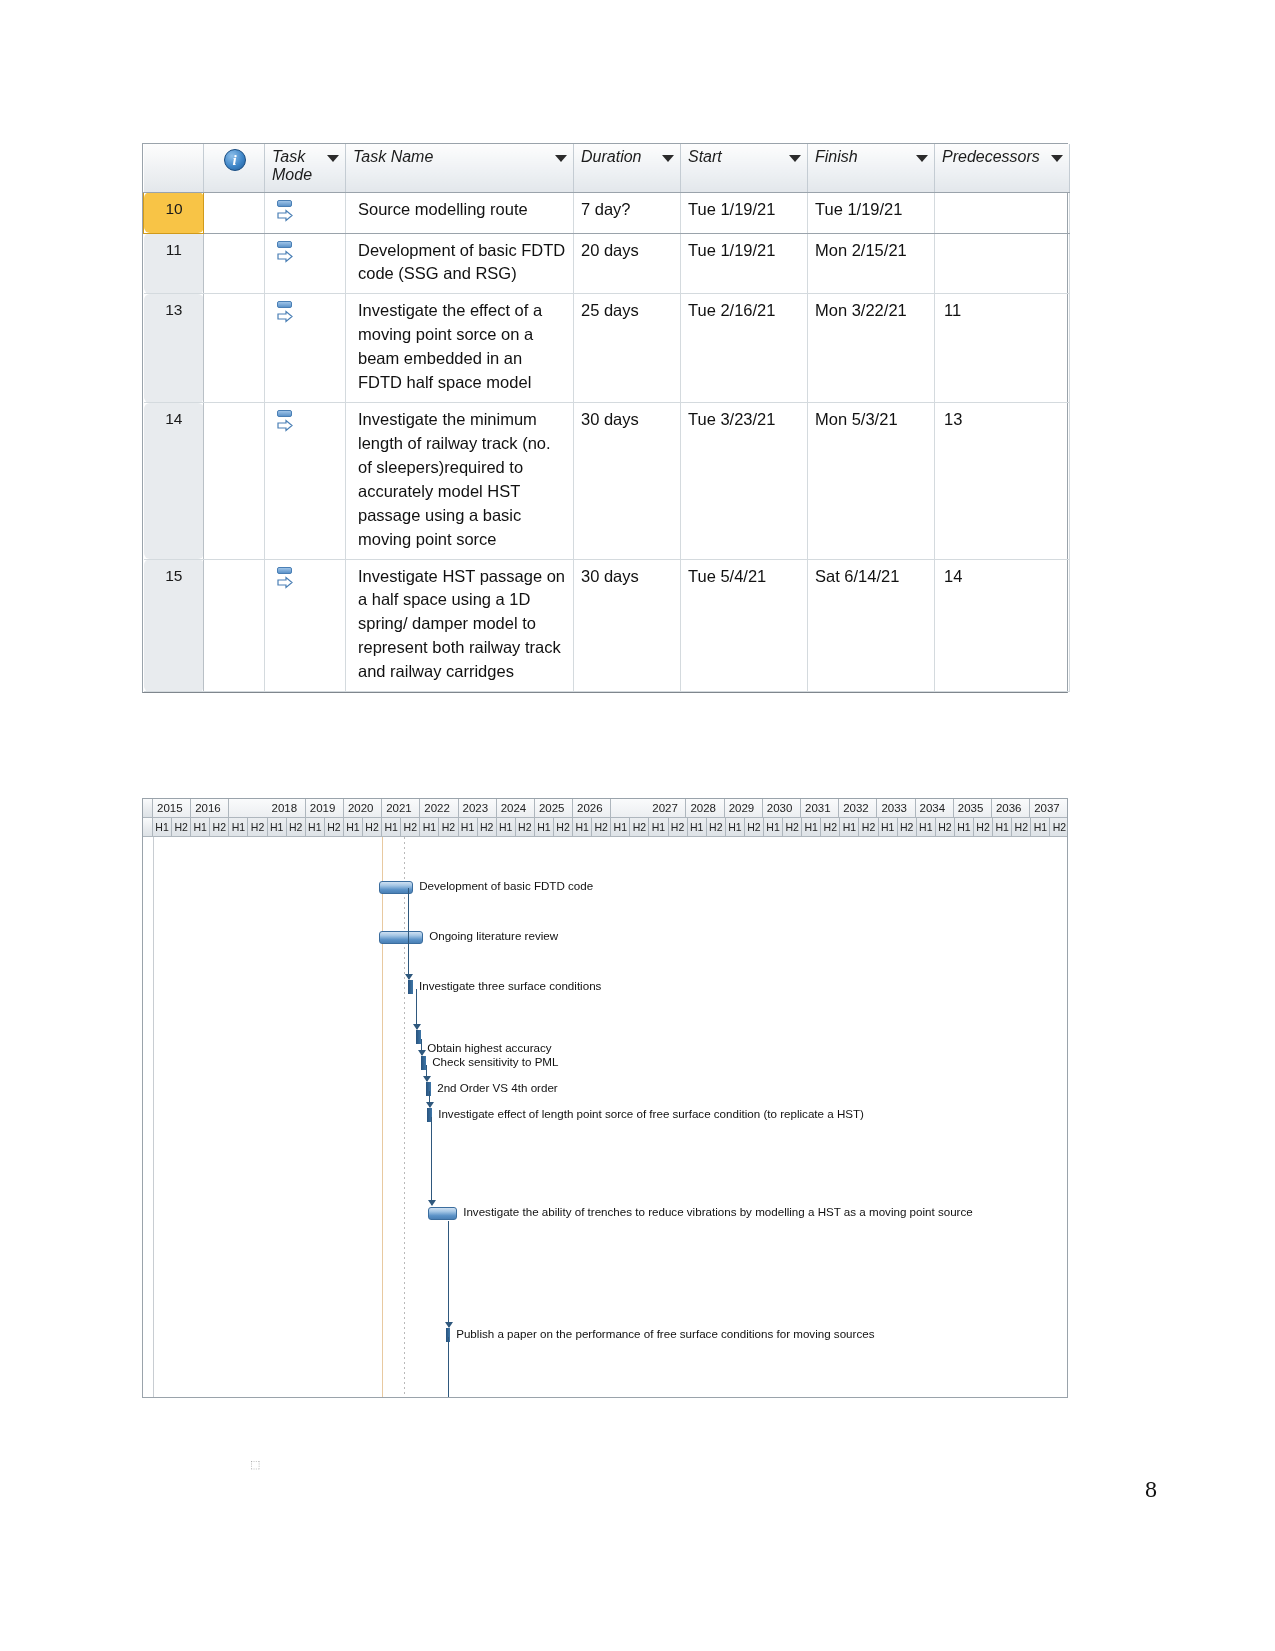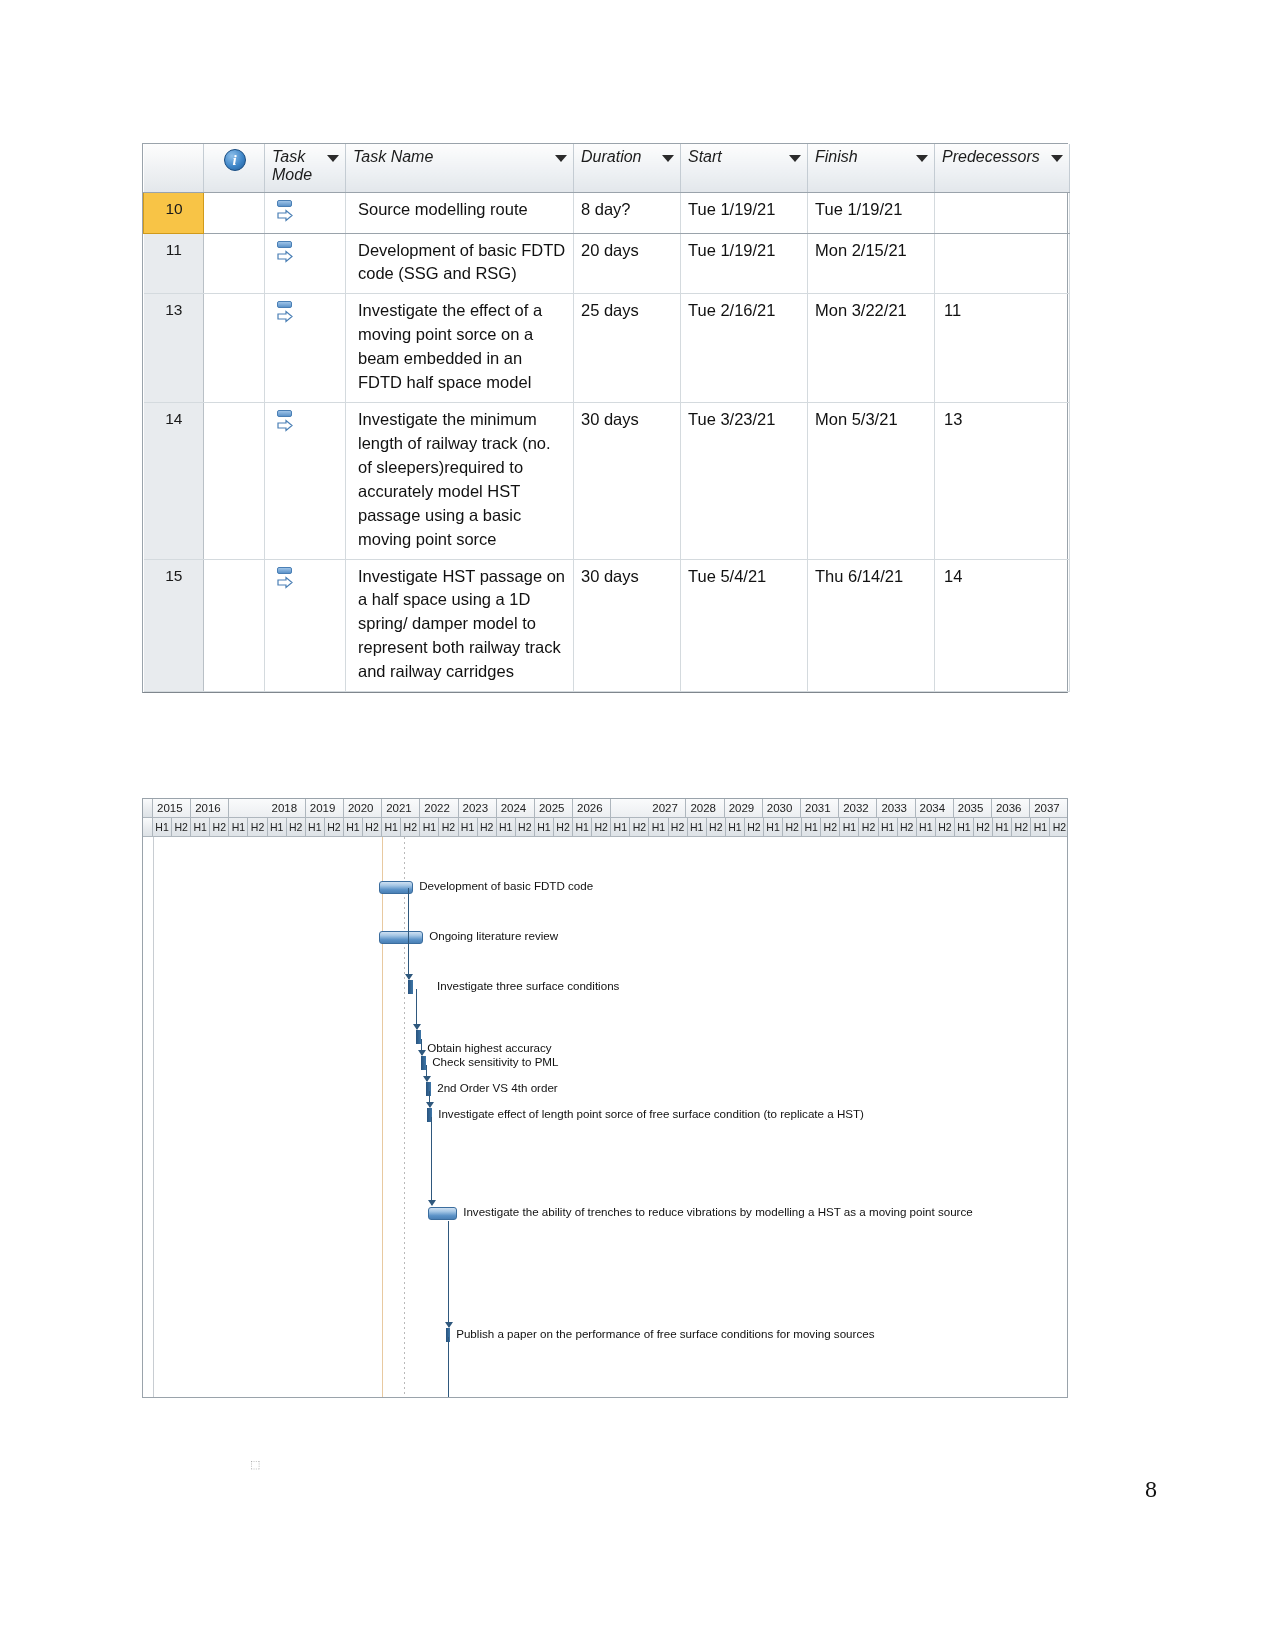--- a/index.html
+++ b/index.html
@@ -78,20 +78,21 @@
     font-size: 16.5px;
     color: #111;
   }
   td.cell-id {
     background: #e8ebee;
     border-right: 1px solid #b9c0c6;
     text-align: center;
     font-size: 15.5px;
     color: #1a1a1a;
     padding-top: 5px;
+    border-radius: 6px;
   }
   tr.row-selected td.cell-id {
     background: #f8c446;
     border: 1px solid #d09a1a;
     color: #1a1a1a;
   }
   tr.row-selected td { border-bottom: 1px solid #9aa3ab; }
   td.cell-info { background:#fff; }
   td.cell-mode { background:#fff; text-align:left; padding-left:10px; }
   td.cell-name { padding-left: 12px; }
@@ -261,21 +262,21 @@
           <td class="cell-info"></td>
           <td class="cell-mode">
             <div class="mode-icon">
               <span class="bar"></span>
               <svg class="arrow" width="20" height="16" viewBox="0 0 20 16">
                 <path d="M2 4 L10 4 L10 1.5 L16 6.5 L10 11.5 L10 9 L2 9 Z" fill="#ffffff" stroke="#4a7fb5" stroke-width="1.2"></path>
               </svg>
             </div>
           </td>
           <td class="cell-name">Source modelling route</td>
-          <td>8 day?</td>
+          <td>7 day?</td>
           <td>Tue 1/19/21</td>
           <td>Tue 1/19/21</td>
           <td class="cell-pred"></td>
         </tr>
         <tr>
           <td class="cell-id">11</td>
           <td class="cell-info"></td>
           <td class="cell-mode">
             <div class="mode-icon">
               <span class="bar"></span>
@@ -331,21 +332,21 @@
             <div class="mode-icon">
               <span class="bar"></span>
               <svg class="arrow" width="20" height="16" viewBox="0 0 20 16">
                 <path d="M2 4 L10 4 L10 1.5 L16 6.5 L10 11.5 L10 9 L2 9 Z" fill="#ffffff" stroke="#4a7fb5" stroke-width="1.2"></path>
               </svg>
             </div>
           </td>
           <td class="cell-name">Investigate HST passage on a half space using a 1D spring/ damper model to represent both railway track and railway carridges</td>
           <td>30 days</td>
           <td>Tue 5/4/21</td>
-          <td>Thu 6/14/21</td>
+          <td>Sat 6/14/21</td>
           <td class="cell-pred">14</td>
         </tr>
       </tbody>
   </table>
 </div>
 
 <div id="gantt-wrap">
   <div class="tl-head">
     <div class="tl-years" id="tl-years">
         <div class="tl-left-pad" style="width: 10px;"></div>
@@ -428,21 +429,21 @@
   </div>
   <div id="chart-area">
       <div class="vline-left-border" style="left: 10px;"></div>
       <div class="grid-vline" style="left: 239.2px; background: rgb(232, 201, 160);"></div>
       <div class="today-line" style="left: 261.2px;"></div>
       <div class="gbar" style="left: 236.2px; top: 44px; width: 34px;"></div>
       <div class="glabel" style="left: 276.2px; top: 42px;">Development of basic FDTD code</div>
       <div class="gbar" style="left: 236.2px; top: 94px; width: 44px;"></div>
       <div class="glabel" style="left: 286.2px; top: 92px;">Ongoing literature review</div>
       <div class="milestone" style="left: 265.2px; top: 143px; width: 5px;"></div>
-      <div class="glabel" style="left: 294px; top: 142px; text-align: center;">Investigate three surface conditions</div>
+      <div class="glabel" style="left: 276px; top: 142px; text-align: center;">Investigate three surface conditions</div>
       <div class="milestone" style="left: 273.2px; top: 193px; width: 5px;"></div>
       <div class="glabel" style="left: 284.2px; top: 204px;">Obtain highest accuracy</div>
       <div class="milestone" style="left: 278.2px; top: 219px; width: 5px;"></div>
       <div class="glabel" style="left: 289.2px; top: 218px;">Check sensitivity to PML</div>
       <div class="milestone" style="left: 283.2px; top: 245px; width: 5px;"></div>
       <div class="glabel" style="left: 294.2px; top: 244px;">2nd Order VS 4th order</div>
       <div class="milestone" style="left: 284.2px; top: 271px; width: 5px;"></div>
       <div class="glabel" style="left: 295.2px; top: 270px;">Investigate effect of length point sorce of free surface condition (to replicate a HST)</div>
       <div class="gbar" style="left: 285.2px; top: 370px; width: 29px;"></div>
       <div class="glabel" style="left: 320.2px; top: 368px;">Investigate the ability of trenches to reduce vibrations by modelling a HST as a moving point source</div>

